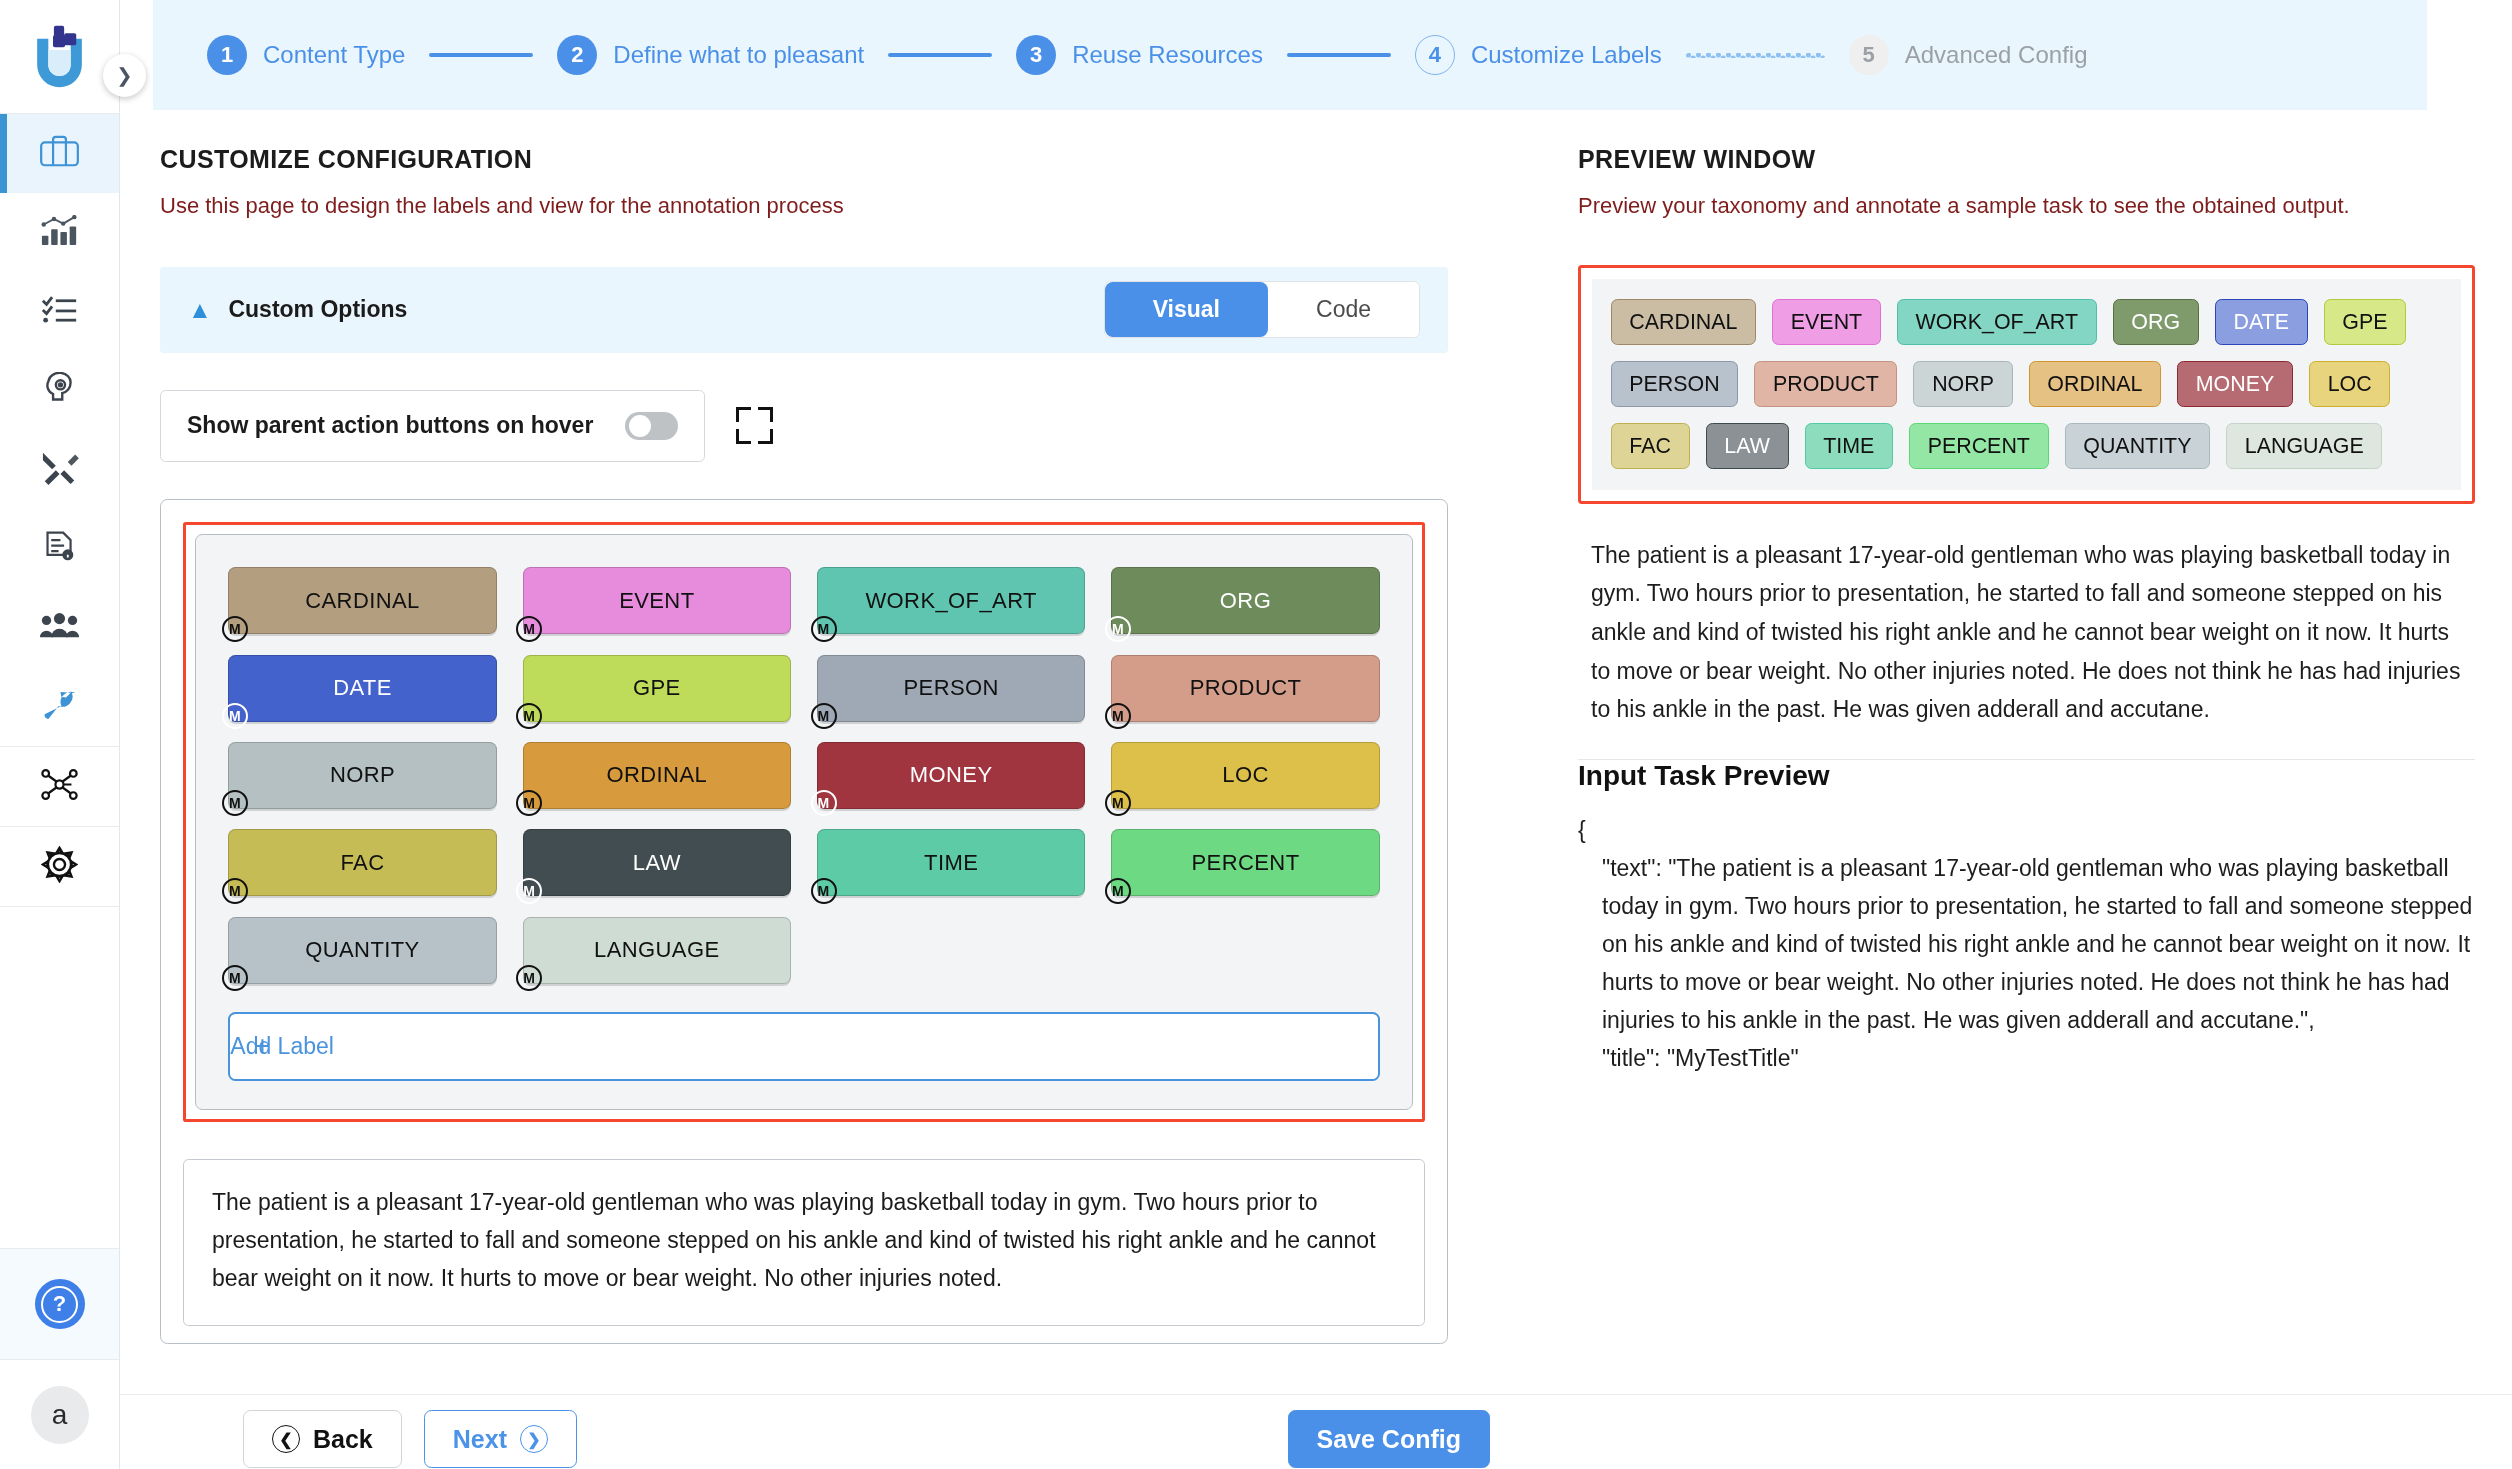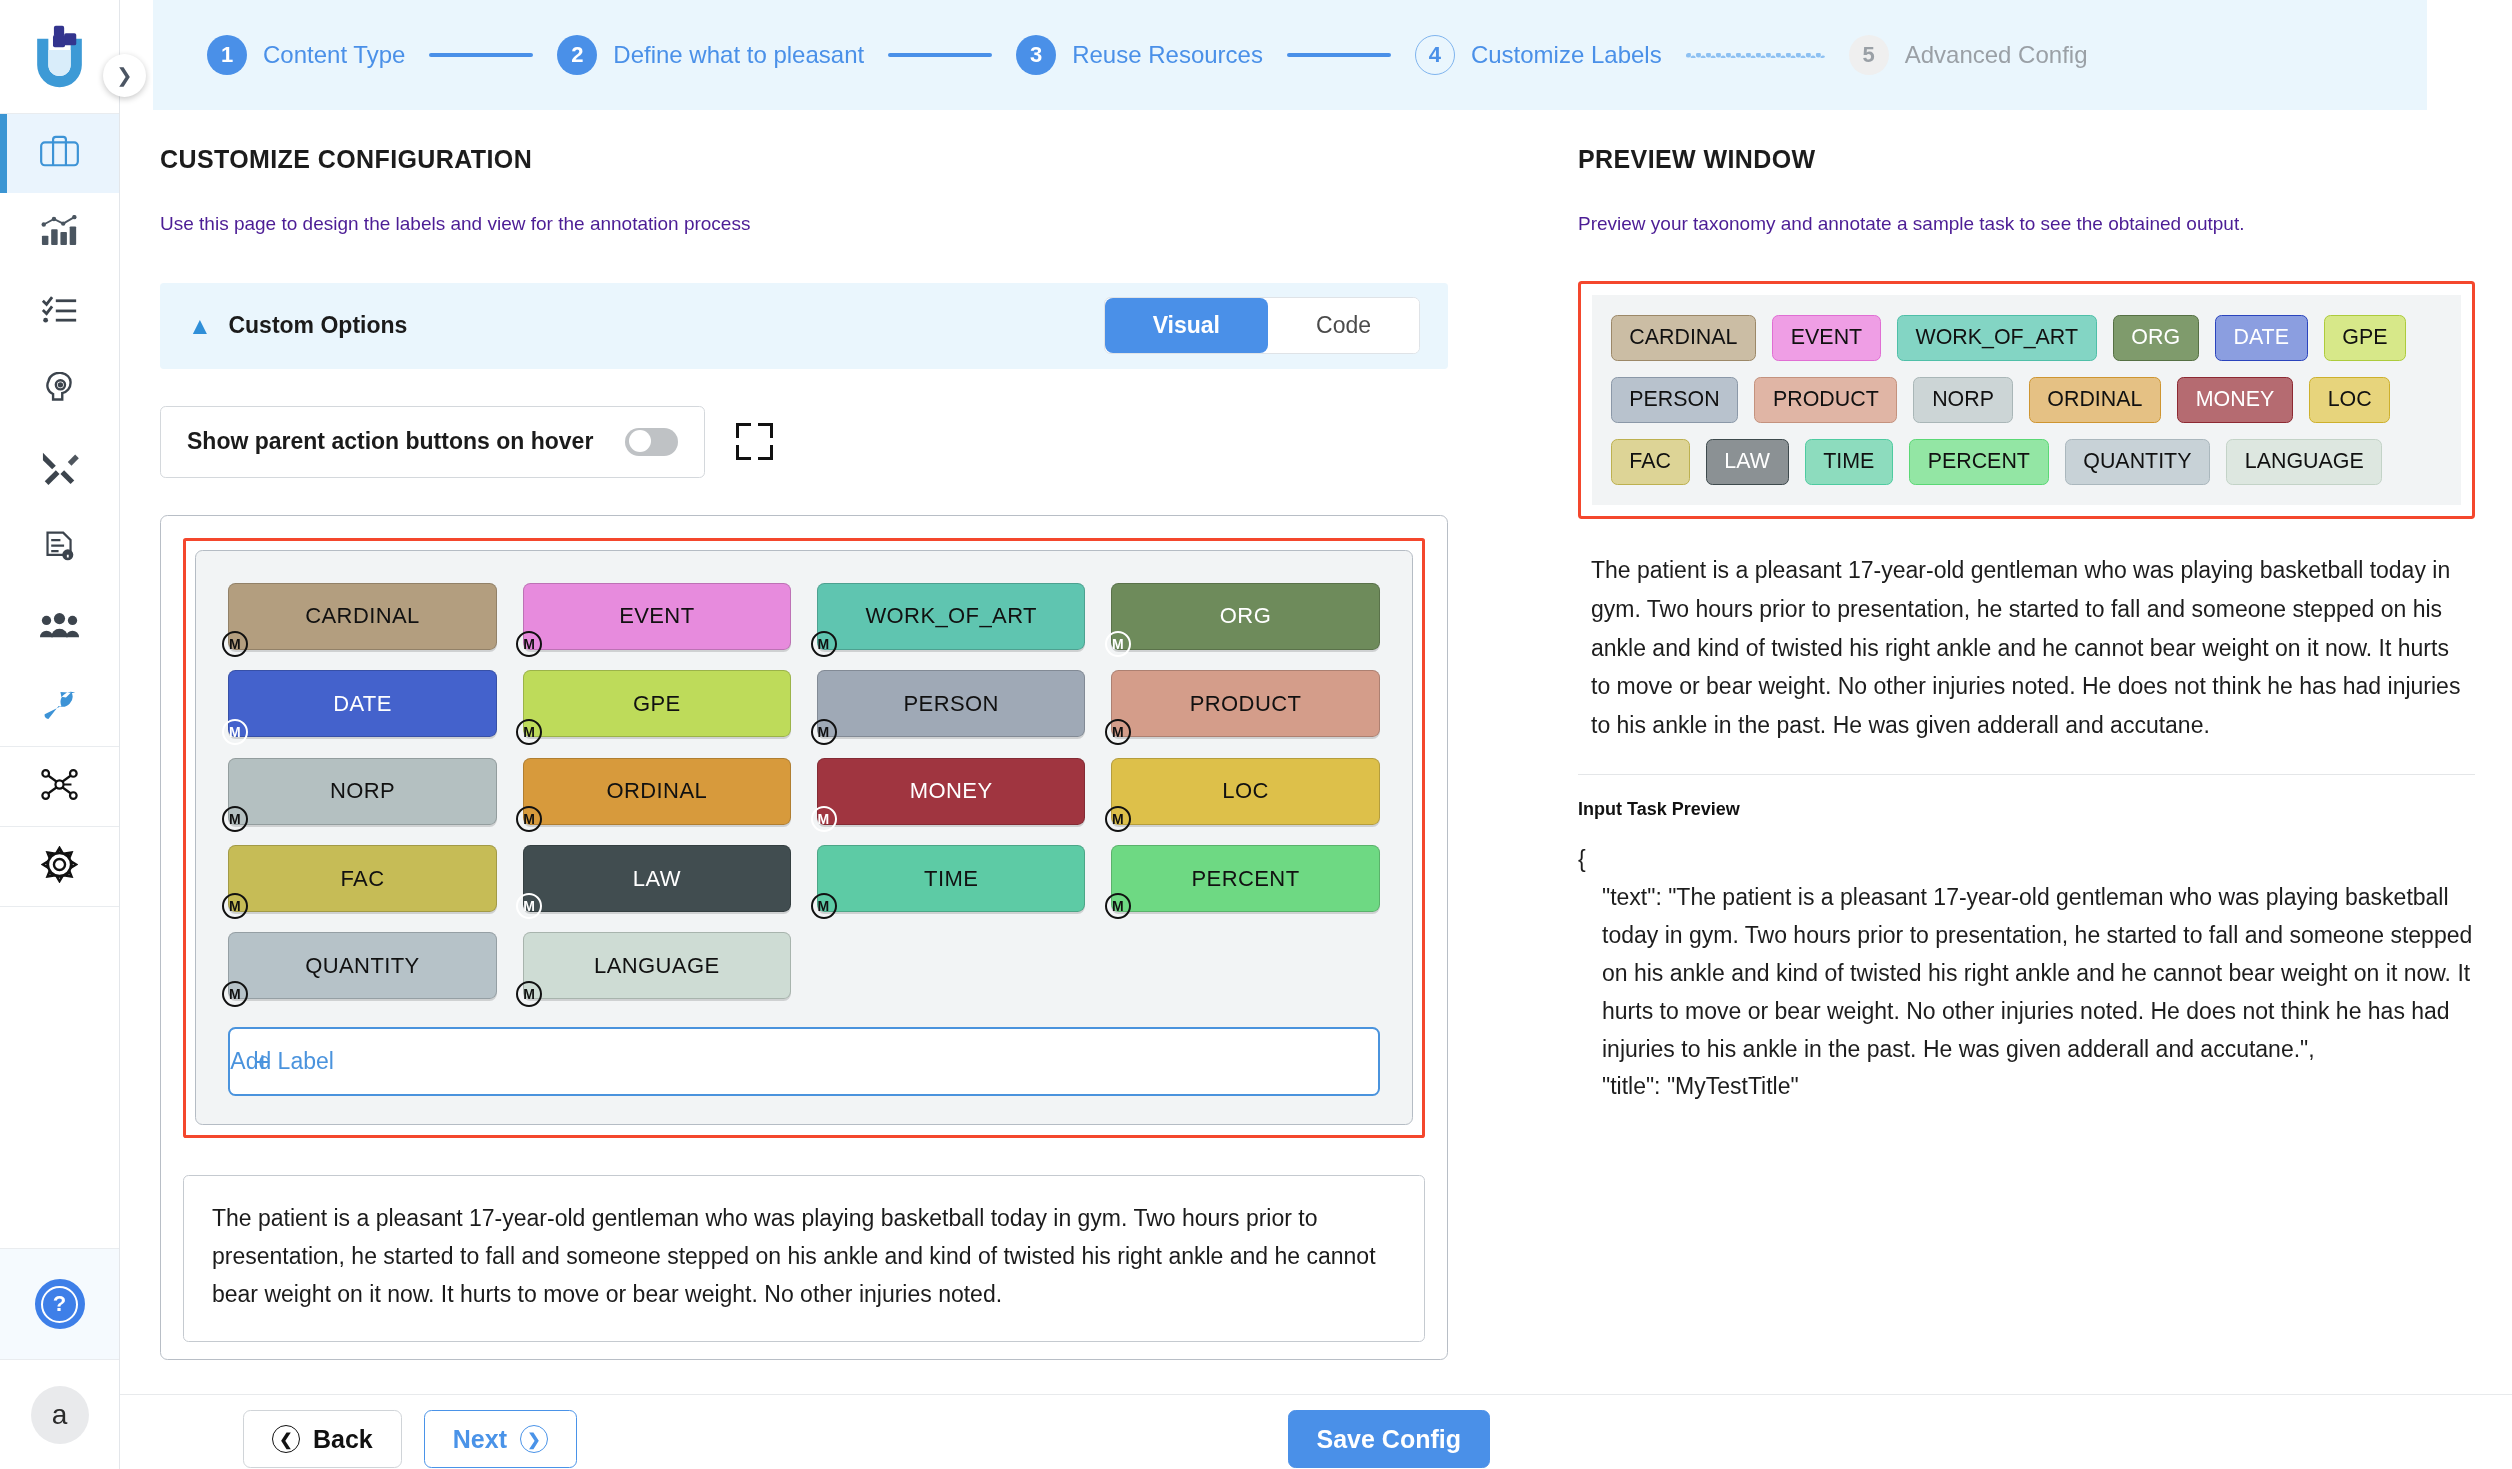--- a/index.html
+++ b/index.html
@@ -100,21 +100,21 @@
   .connector.dotted {
     height: 0; background: none; border-top: 5.6px dotted #8ec1f2; margin: 0 24px; width: 139px;
   }
 
   
   .columns { position: absolute; left: 0; top: 110px; right: 0; bottom: 0; display: flex; }
   .col-left { width: 1421px; padding: 35px 0 0 40px; position: relative; }
   .col-right { flex: 1; padding: 35px 37px 0 37px; position: relative; }
 
   .col-title { font-size: 25px; font-weight: bold; color: #1c1c1c; letter-spacing: 0.4px; }
-  .col-sub { font-size: 19px; color: #4c1d95; margin-top: 36px; line-height: 1.45; }
+  .col-sub { font-size: 22px; color: #7f1d1d; margin-top: 16px; line-height: 1.45; }
 
   
   .opt-bar {
     margin-top: 45px; margin-right: 93px;
     background: #eaf6fd; border-radius: 3.7px;
     height: 86px; display: flex; align-items: center; padding: 0 28px;
   }
   .opt-caret { color: #2f8fd8; font-size: 24px; margin-right: 16.7px; cursor: pointer; }
   .opt-title { font-size: 23px; font-weight: bold; color: #1b1b1b; }
   .seg {
@@ -222,21 +222,21 @@
   .pchip {
     height: 46px; border-radius: 6.5px; padding: 0 17.7px;
     display: flex; align-items: center; justify-content: center;
     font-size: 21.4px; border: 1.9px solid rgba(0,0,0,.25); cursor: pointer;
   }
   .prev-text {
     margin-top: 32px; font-size: 23px; line-height: 1.68; color: #1d1d1d;
     padding: 0 11px 0 13px;
   }
   .prev-divider { margin-top: 30px; border-top: 0.9px solid #e4e6e8; }
-  .prev-h { margin-top: 24px; font-size: 18px; font-weight: bold; color: #111; padding-left: 0; }
+  .prev-h { font-size: 28px; font-weight: bold; color: #111; padding-left: 0; }
   .json { margin-top: 20.4px; font-size: 23px; line-height: 1.65; color: #1d1d1d; }
   .json .ind { display: block; }
   .json .pad { padding-left: 24px; }
 </style>
 </head>
 <body>
 
 <div class="app">
 
   <div class="rail">

